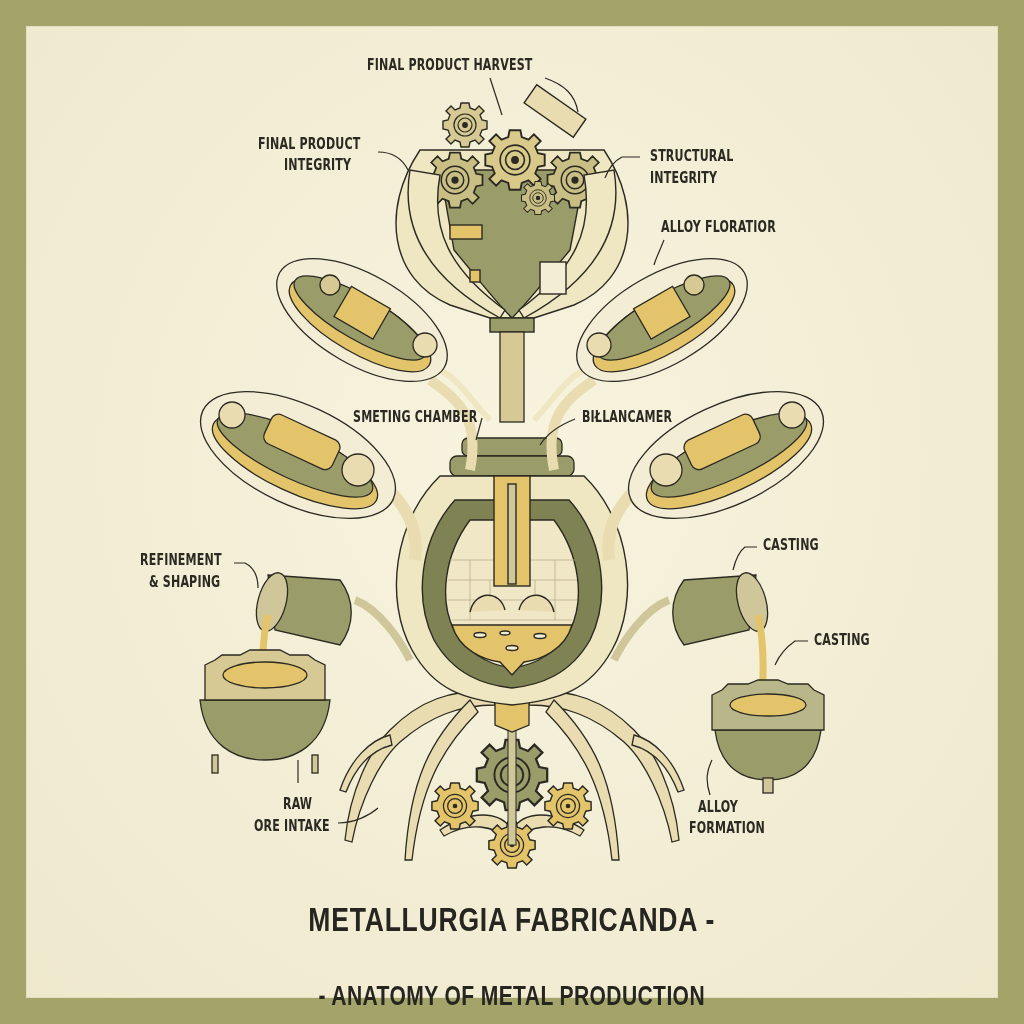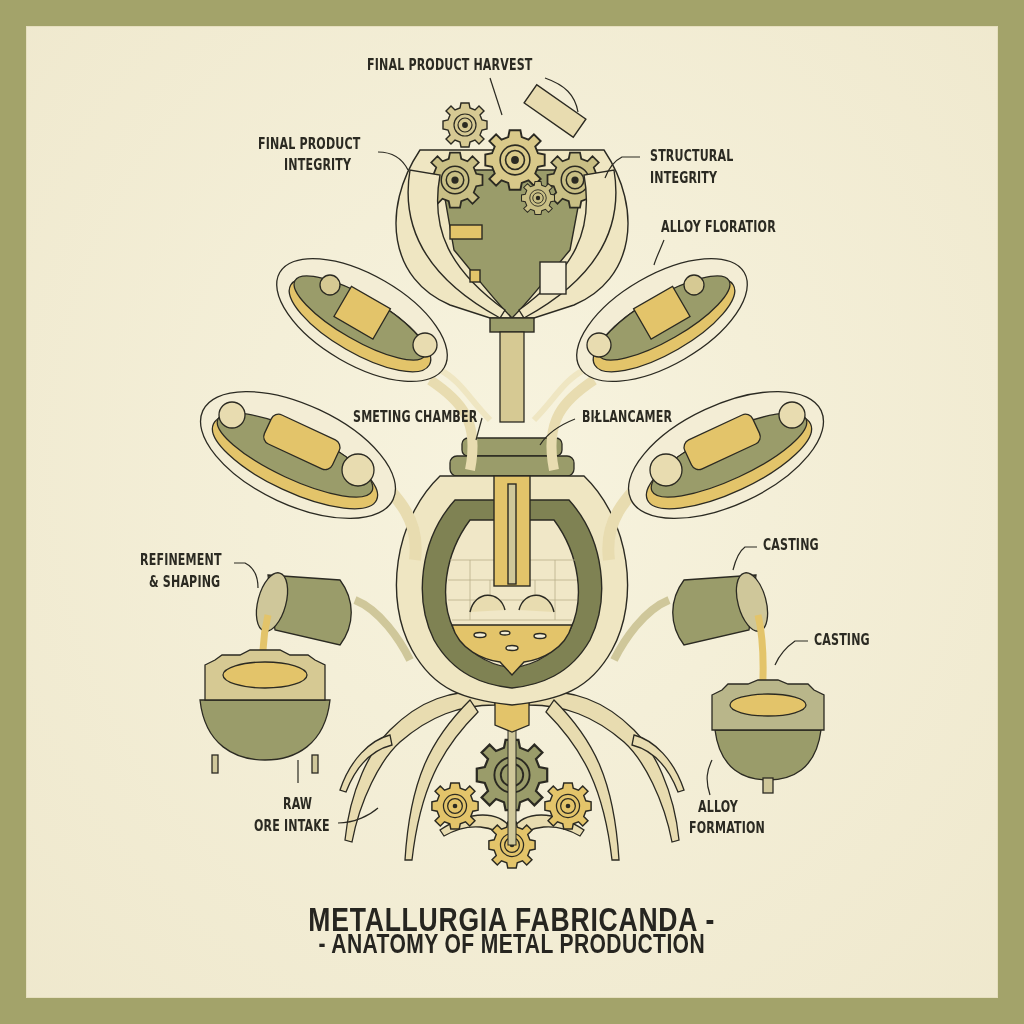--- a/index.html
+++ b/index.html
@@ -5,21 +5,21 @@
   html,body{margin:0;padding:0;}
   body{width:1024px;height:1024px;background:#a3a36a;position:relative;overflow:hidden;}
   .paper{position:absolute;left:26px;top:26px;width:972px;height:972px;background:#f3edd5;border:1px solid #e6dfbf;box-sizing:border-box;}
   .paper::after{content:"";position:absolute;inset:0;background:radial-gradient(ellipse at 50% 45%, rgba(255,255,240,0.35), rgba(220,210,170,0.18));pointer-events:none;}
   svg.art{position:absolute;left:0;top:0;width:1024px;height:1024px;}
   .label{position:absolute;font-family:"DejaVu Sans Condensed","DejaVu Sans",sans-serif;font-weight:bold;color:#2b2a22;font-size:15px;line-height:19px;letter-spacing:0.2px;text-transform:uppercase;white-space:nowrap;transform:scaleX(0.82);transform-origin:left top;}
   .label.c{text-align:center;}
   .title{position:absolute;left:0;width:1024px;text-align:center;font-family:Liberation Sans, sans-serif;font-weight:bold;color:#262520;white-space:nowrap;}
   .title span{display:inline-block;transform:scaleX(0.78);}
   .t1{top:900px;font-size:34px;letter-spacing:1px;}
-  .t2{top:929px;font-size:27px;letter-spacing:0.5px;}
+  .t2{top:981px;font-size:27px;letter-spacing:0.5px;}
 </style>
 </head>
 <body>
 
 <div class="paper"></div>
 
 <svg class="art" viewBox="0 0 1024 1024" xmlns="http://www.w3.org/2000/svg">
   <defs>
     <g id="gear12">
       <path d="M-4,-22 L4,-22 L5,-17 L10,-15 L14,-19 L19,-14 L15,-10 L17,-5 L22,-4 L22,4 L17,5 L15,10 L19,14 L14,19 L10,15 L5,17 L4,22 L-4,22 L-5,17 L-10,15 L-14,19 L-19,14 L-15,10 L-17,5 L-22,4 L-22,-4 L-17,-5 L-15,-10 L-19,-14 L-14,-19 L-10,-15 L-5,-17 Z" stroke="#2b2a22" stroke-width="1.4"></path>

